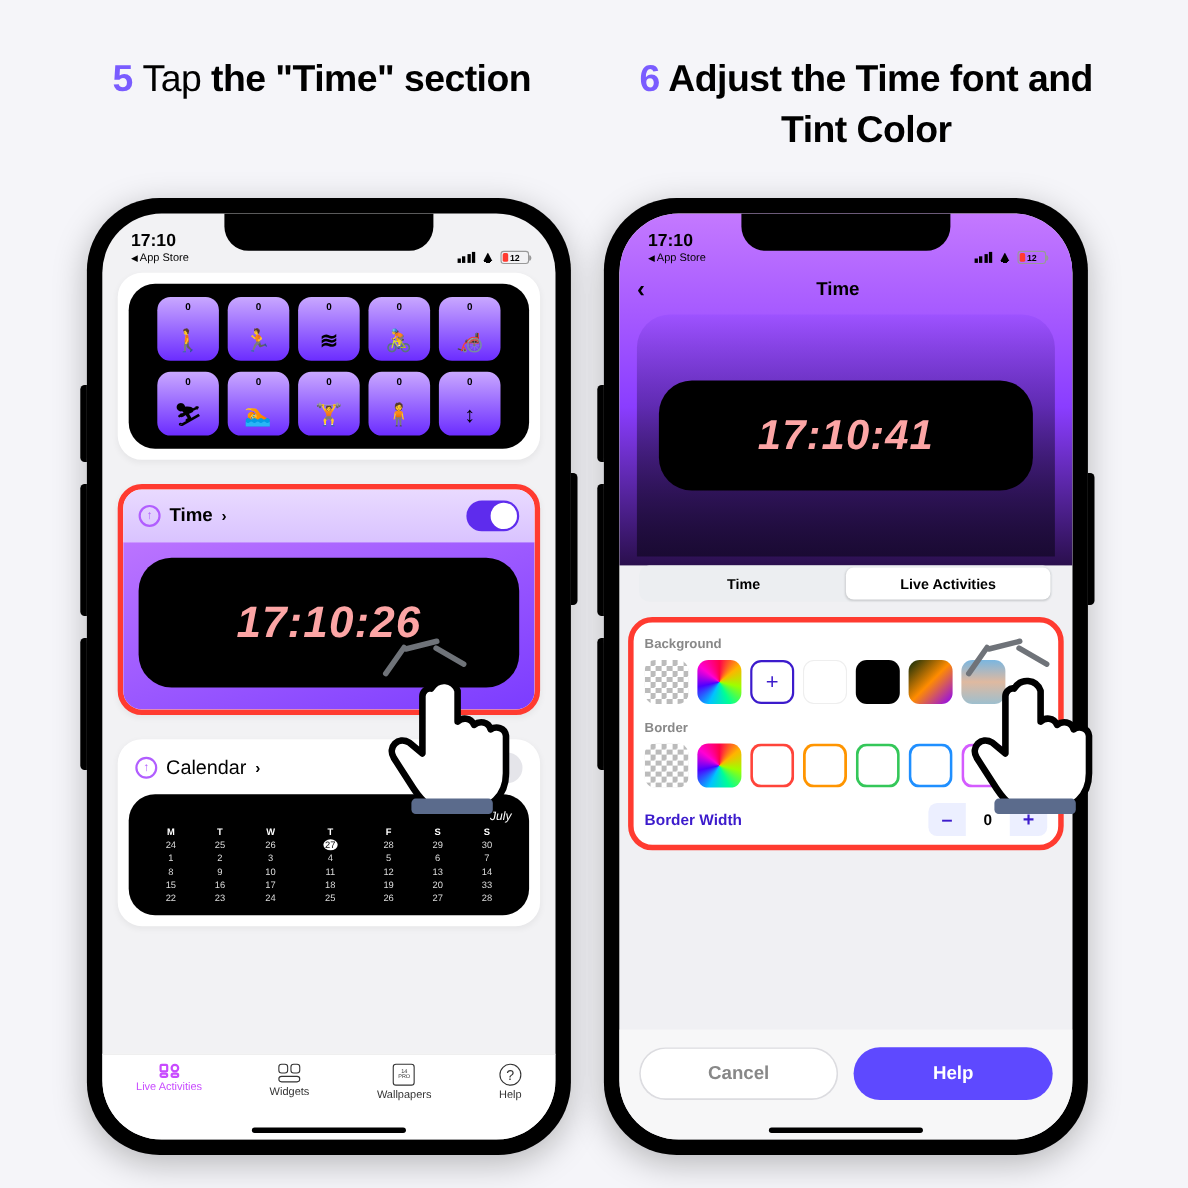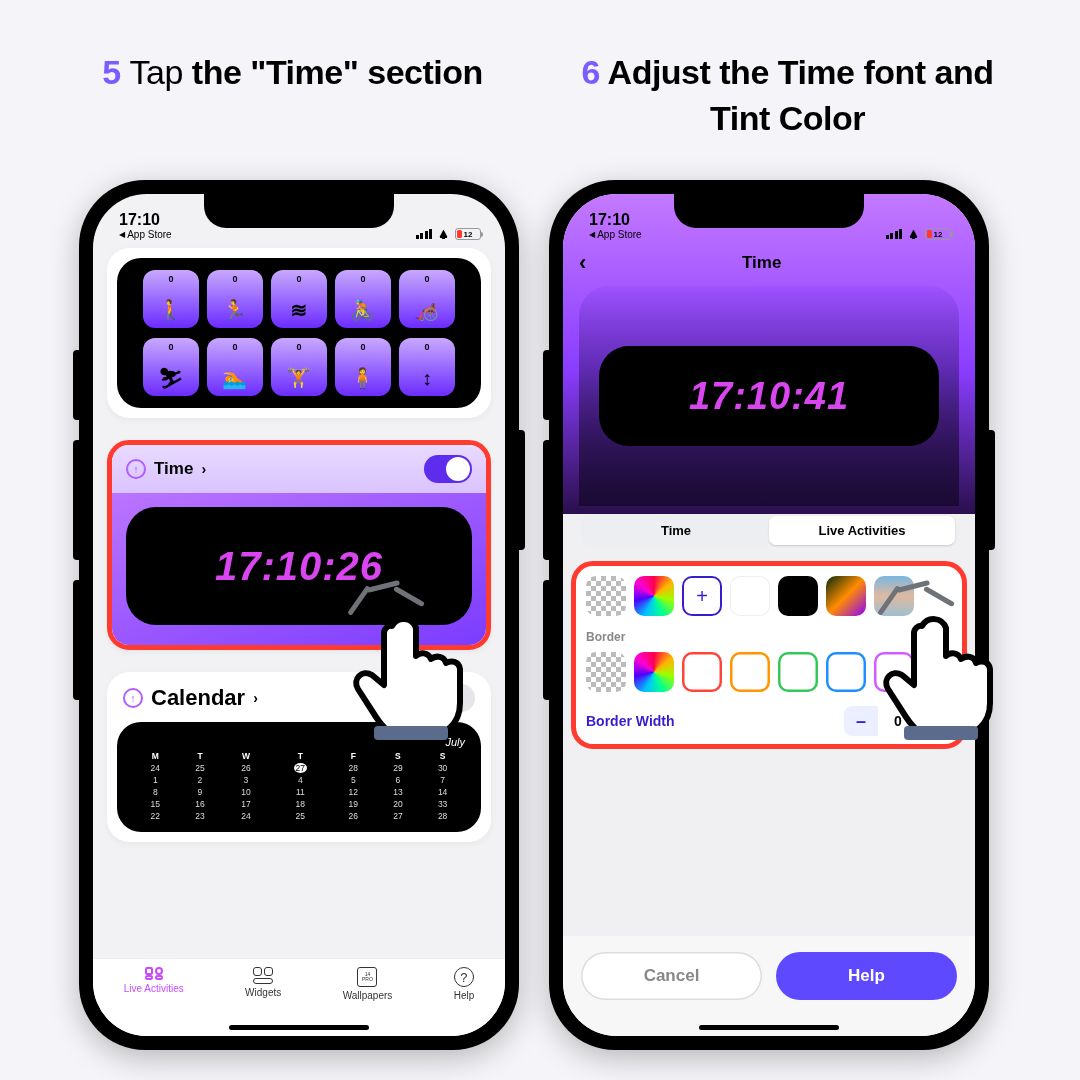--- a/index.html
+++ b/index.html
@@ -110,21 +110,21 @@
   .time-hdr .toggle{
     margin-left:auto;width:48px;height:28px;background:#5e2ced;border-radius:14px;position:relative;
   }
   .time-hdr .toggle::after{content:"";position:absolute;right:2px;top:2px;width:24px;height:24px;background:#fff;border-radius:50%;}
   .time-body{
     background:linear-gradient(160deg,#bb74ff 0%,#7b3cff 100%);
     padding:14px 14px 20px;
   }
   .time-pill{
     background:#000;border-radius:30px;height:118px;display:flex;align-items:center;justify-content:center;
-    color:#d946ef;font-size:40px;font-weight:900;font-style:italic;letter-spacing:1px;
+    color:#fca5a5;font-size:40px;font-weight:900;font-style:italic;letter-spacing:1px;
   }
   .card.cal .hdr{display:flex;align-items:center;gap:8px;padding:2px 6px 10px;}
   .card.cal .toggle-off{
     margin-left:auto;width:48px;height:28px;background:#e5e5ea;border-radius:14px;position:relative;
   }
   .card.cal .toggle-off::after{content:"";position:absolute;left:2px;top:2px;width:24px;height:24px;background:#fff;border-radius:50%;box-shadow:0 1px 2px rgba(0,0,0,.3);}
   .cal-body{
     background:#000;border-radius:24px;padding:14px 16px 10px;color:#fff;display:flex;gap:14px;
   }
   .cal-left{font-family:Georgia,serif;}
@@ -332,21 +332,21 @@
             <span class="toggle"></span>
           </div>
           <div class="time-body">
             <div class="time-pill">17:10:26</div>
           </div>
         </div>
 
         <div class="card cal">
           <div class="hdr">
             <span class="up-ico" style="width:20px;height:20px;border:2px solid #b15eff;border-radius:50%;display:flex;align-items:center;justify-content:center;color:#b15eff;font-size:11px;font-weight:900;">↑</span>
-            <span class="title" style="font-weight:700;font-size:22px">Calendar</span>
+            <span class="title" style="font-weight:400;font-size:18px">Calendar</span>
             <span class="chev">›</span>
             <span class="toggle-off"></span>
           </div>
           <div class="cal-body">
             <div class="cal-right">
               <div class="mon">July</div>
               <table id="caltable">
                   <tbody>
                     <tr>
                       <th>M</th>
@@ -487,20 +487,21 @@
         </div>
       </div>
 
       <div class="p2-body">
         <div class="segmented">
           <div class="seg">Time</div>
           <div class="seg sel">Live Activities</div>
         </div>
 
         <div class="opts-wrap">
+          <div class="opt-lbl">Background</div>
           <div class="swatches">
             <div class="sw checker"></div>
             <div class="sw rainbow"></div>
             <div class="sw add">+</div>
             <div class="sw white"></div>
             <div class="sw black"></div>
             <div class="sw img1"></div>
             <div class="sw img2"></div>
           </div>
           <div class="opt-lbl">Border</div>

